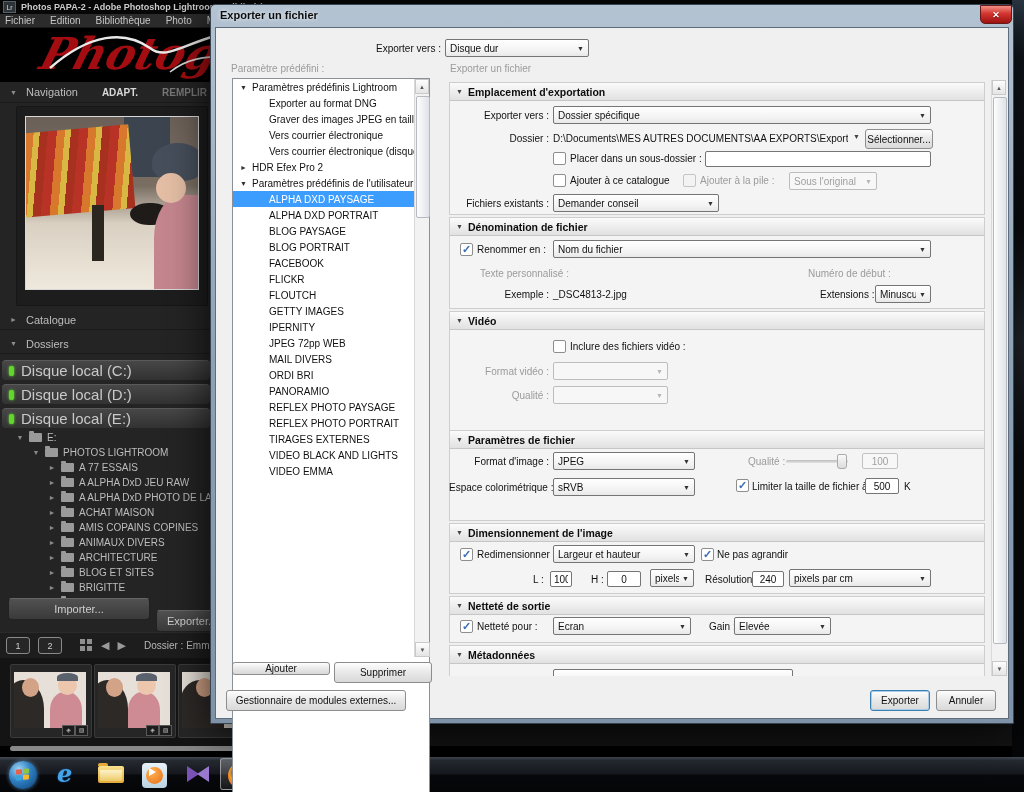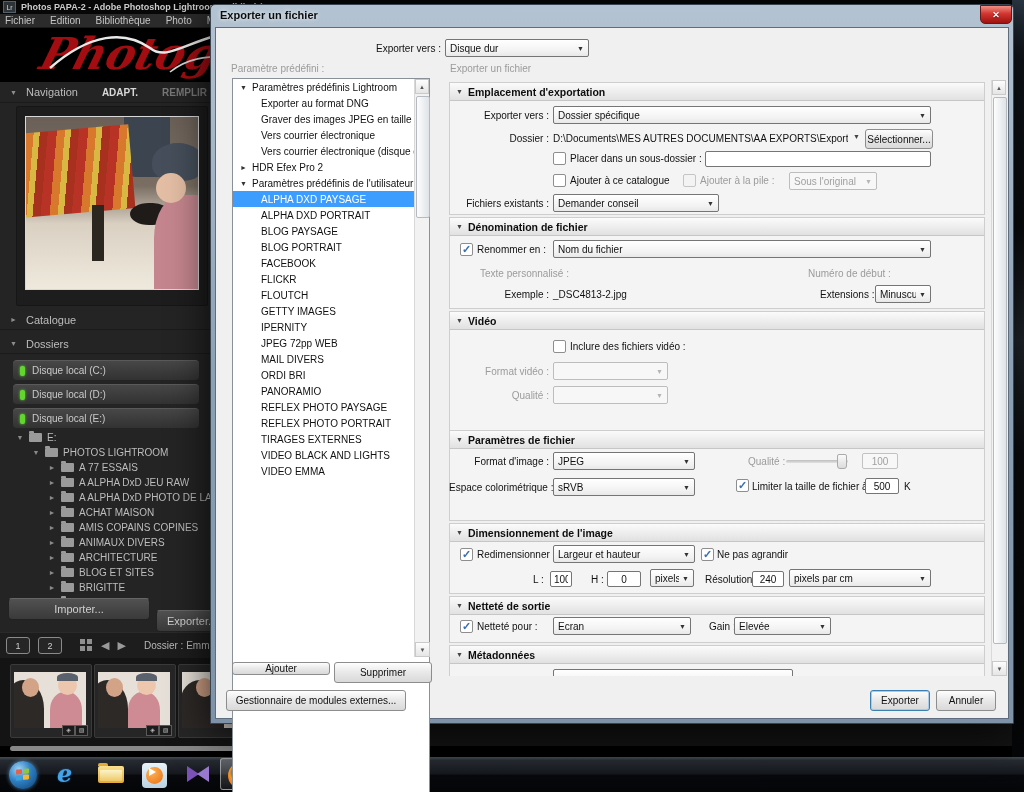--- a/index.html
+++ b/index.html
@@ -24,22 +24,22 @@
   #previewbox{position:absolute;left:16px;top:24px;width:190px;height:198px;background:#1d1d1d;border:1px solid #161616;border-radius:2px}
   #preview{position:absolute;left:8px;top:9px;width:172px;height:172px;border:1px solid #d8d8d8;overflow:hidden;background:linear-gradient(180deg,#6b6058 0%,#7a6e62 40%,#d9d0c2 62%,#efe9dd 100%)}
   .pv-cloth{position:absolute;left:-6px;top:12px;width:112px;height:84px;transform:rotate(-5deg);
             background:repeating-linear-gradient(100deg,#b83325 0 9px,#d8782c 9px 17px,#d8b843 17px 23px,#a8301f 23px 31px)}
   .pv-leg{position:absolute;left:66px;top:88px;width:12px;height:56px;background:#2c2620}
   .pv-jeans{position:absolute;left:98px;top:-4px;width:46px;height:64px;background:#3c4450;border-radius:0 0 12px 12px}
   .pv-shoe{position:absolute;left:104px;top:86px;width:38px;height:22px;background:#1e1b18;border-radius:50% 40% 40% 50%}
   .pv-kid{position:absolute;left:128px;top:78px;width:60px;height:96px;background:#c4858e;border-radius:45% 30% 0 0}
   .pv-hat{position:absolute;left:126px;top:26px;width:52px;height:38px;background:#454e5a;border-radius:50% 50% 40% 40%}
   .pv-face{position:absolute;left:130px;top:56px;width:30px;height:30px;background:#e3bda4;border-radius:50%}
-  .drive{margin:4px 13px;height:19px;background:linear-gradient(#474747,#323232);border-radius:4px;border-top:1px solid #5a5a5a;
-         display:flex;align-items:center;gap:7px;padding-left:7px;color:#c9c9c9;font-size:10px}
+  .drive{margin:4px 2px;height:19px;background:linear-gradient(#474747,#323232);border-radius:4px;border-top:1px solid #5a5a5a;
+         display:flex;align-items:center;gap:7px;padding-left:7px;color:#c9c9c9;font-size:15px}
   .led{width:5px;height:10px;background:#62d62e;border-radius:2px;box-shadow:0 0 3px #62d62e}
   .trow{height:15px;display:flex;align-items:center;gap:5px;color:#bdbdbd;font-size:10px;white-space:nowrap;overflow:hidden}
   .tarr{width:8px;font-size:7px;color:#8a8a8a;text-align:center;flex:none}
   .fico{width:13px;height:9px;background:#9a9a9a;border-radius:1px;position:relative;flex:none}
   .fico::before{content:"";position:absolute;top:-2px;left:0;width:5px;height:2px;background:#9a9a9a;border-radius:1px 1px 0 0}
   .lv0{padding-left:16px}.lv1{padding-left:32px}.lv2{padding-left:48px}
   .lrbtn{position:absolute;background:linear-gradient(#515151,#3a3a3a);border:1px solid #222;border-top-color:#666;border-radius:4px;
          color:#cfcfcf;font-size:11px;display:flex;align-items:center;justify-content:center}
   #fstoolbar{left:0;top:632px;width:1024px;height:26px;background:#1d1d1d;display:flex;align-items:center;gap:8px;padding-left:6px;box-sizing:border-box;border-top:1px solid #2a2a2a}
   .scrbtn{width:22px;height:15px;border:1px solid #8a8a8a;border-radius:3px;color:#d0d0d0;font-size:9px;display:flex;align-items:center;justify-content:center;background:#262626}
@@ -108,21 +108,21 @@
       display:flex;align-items:center;justify-content:center}
   .cb span{font-size:11px;font-weight:bold;color:#3d6fb4;line-height:10px;margin-top:-2px}
   .cb.dis{background:#f3f3f3;border-color:#c5c5c5}
   .wbtn{position:absolute;background:linear-gradient(#fefefe,#eaeaea 45%,#d9d9d9);border:1px solid #8d8d8d;border-radius:3px;
         font-size:10px;color:#111;display:flex;align-items:center;justify-content:center;cursor:default}
   .wbtn.def{border:1px solid #3c7fb1;box-shadow:0 0 0 1px #a8cce8 inset}
   #presetlist{position:absolute;left:16px;top:50px;width:198px;height:748px;background:#fff;border:1px solid #8a9097;box-sizing:border-box}
   .prow{height:16px;display:flex;align-items:center;font-size:10px;color:#111;white-space:nowrap;overflow:hidden}
   .prow .garr{width:9px;font-size:7px;color:#333;margin-left:7px;flex:none}
   .prow.grp span.plb{margin-left:3px}
-  .prow.chl span.plb{margin-left:28px}
+  .prow.chl span.plb{margin-left:36px}
   .prow.sel{background:#3d9dff;color:#fff}
   .vsb{position:absolute;width:15px;background:#f2f2f2;border-left:1px solid #d9d9d9;box-sizing:border-box}
   .vsb .sba{height:15px;display:flex;align-items:center;justify-content:center;font-size:6px;color:#555;background:linear-gradient(#fdfdfd,#e5e5e5);border:1px solid #c9c9c9;box-sizing:border-box}
   .vsb .sbt{position:absolute;left:1px;width:12px;background:linear-gradient(90deg,#fdfdfd,#dfe3e7);border:1px solid #b5bac0;border-radius:2px}
   #rpanel{position:absolute;left:233px;top:52px;width:540px;height:596px;overflow:hidden}
   .sec{position:absolute;left:0;width:536px;background:#f4f4f4;border:1px solid #cecece;box-sizing:border-box}
   .shdr{height:17px;background:linear-gradient(#fbfbfb,#e1e1e1);border-bottom:1px solid #c6c6c6;display:flex;align-items:center;padding-left:6px}
   .shdr .sarr{font-size:7px;color:#444;width:12px}
   .shdr .stt{font-size:10.5px;font-weight:bold;color:#0d0d0d}
   .slid-track{position:absolute;height:3px;background:linear-gradient(#bdbdbd,#e3e3e3);border-radius:2px}

